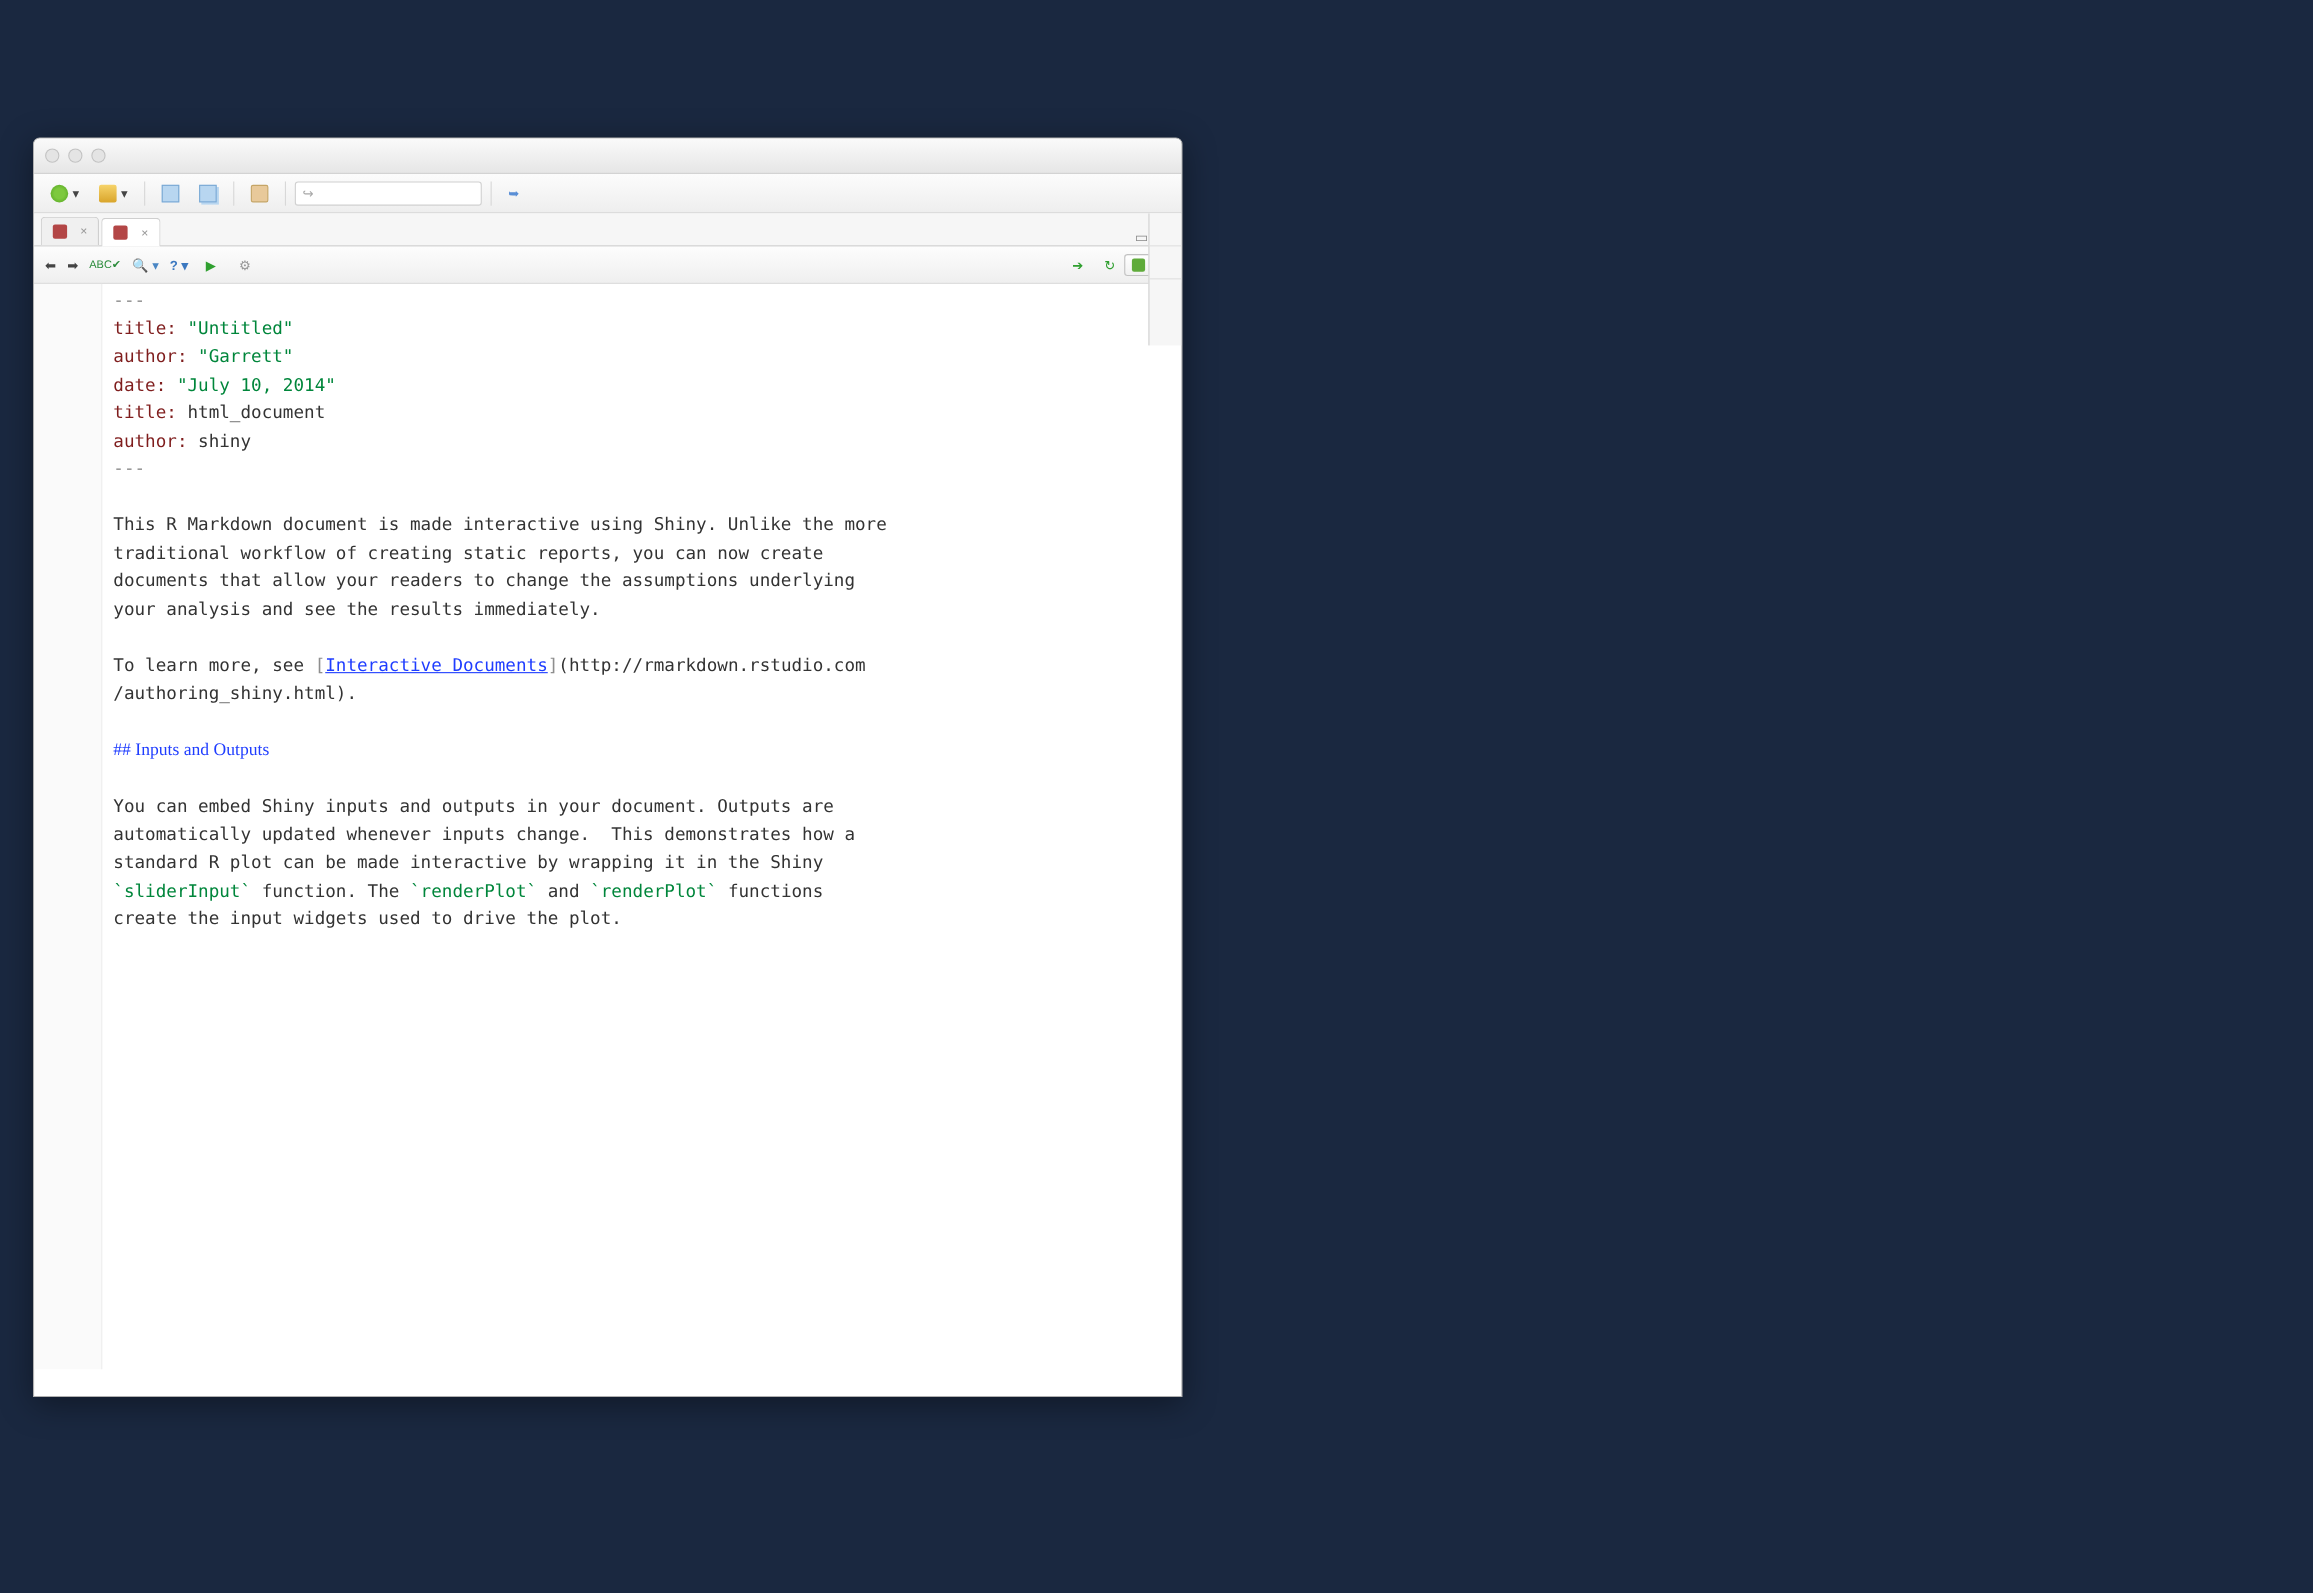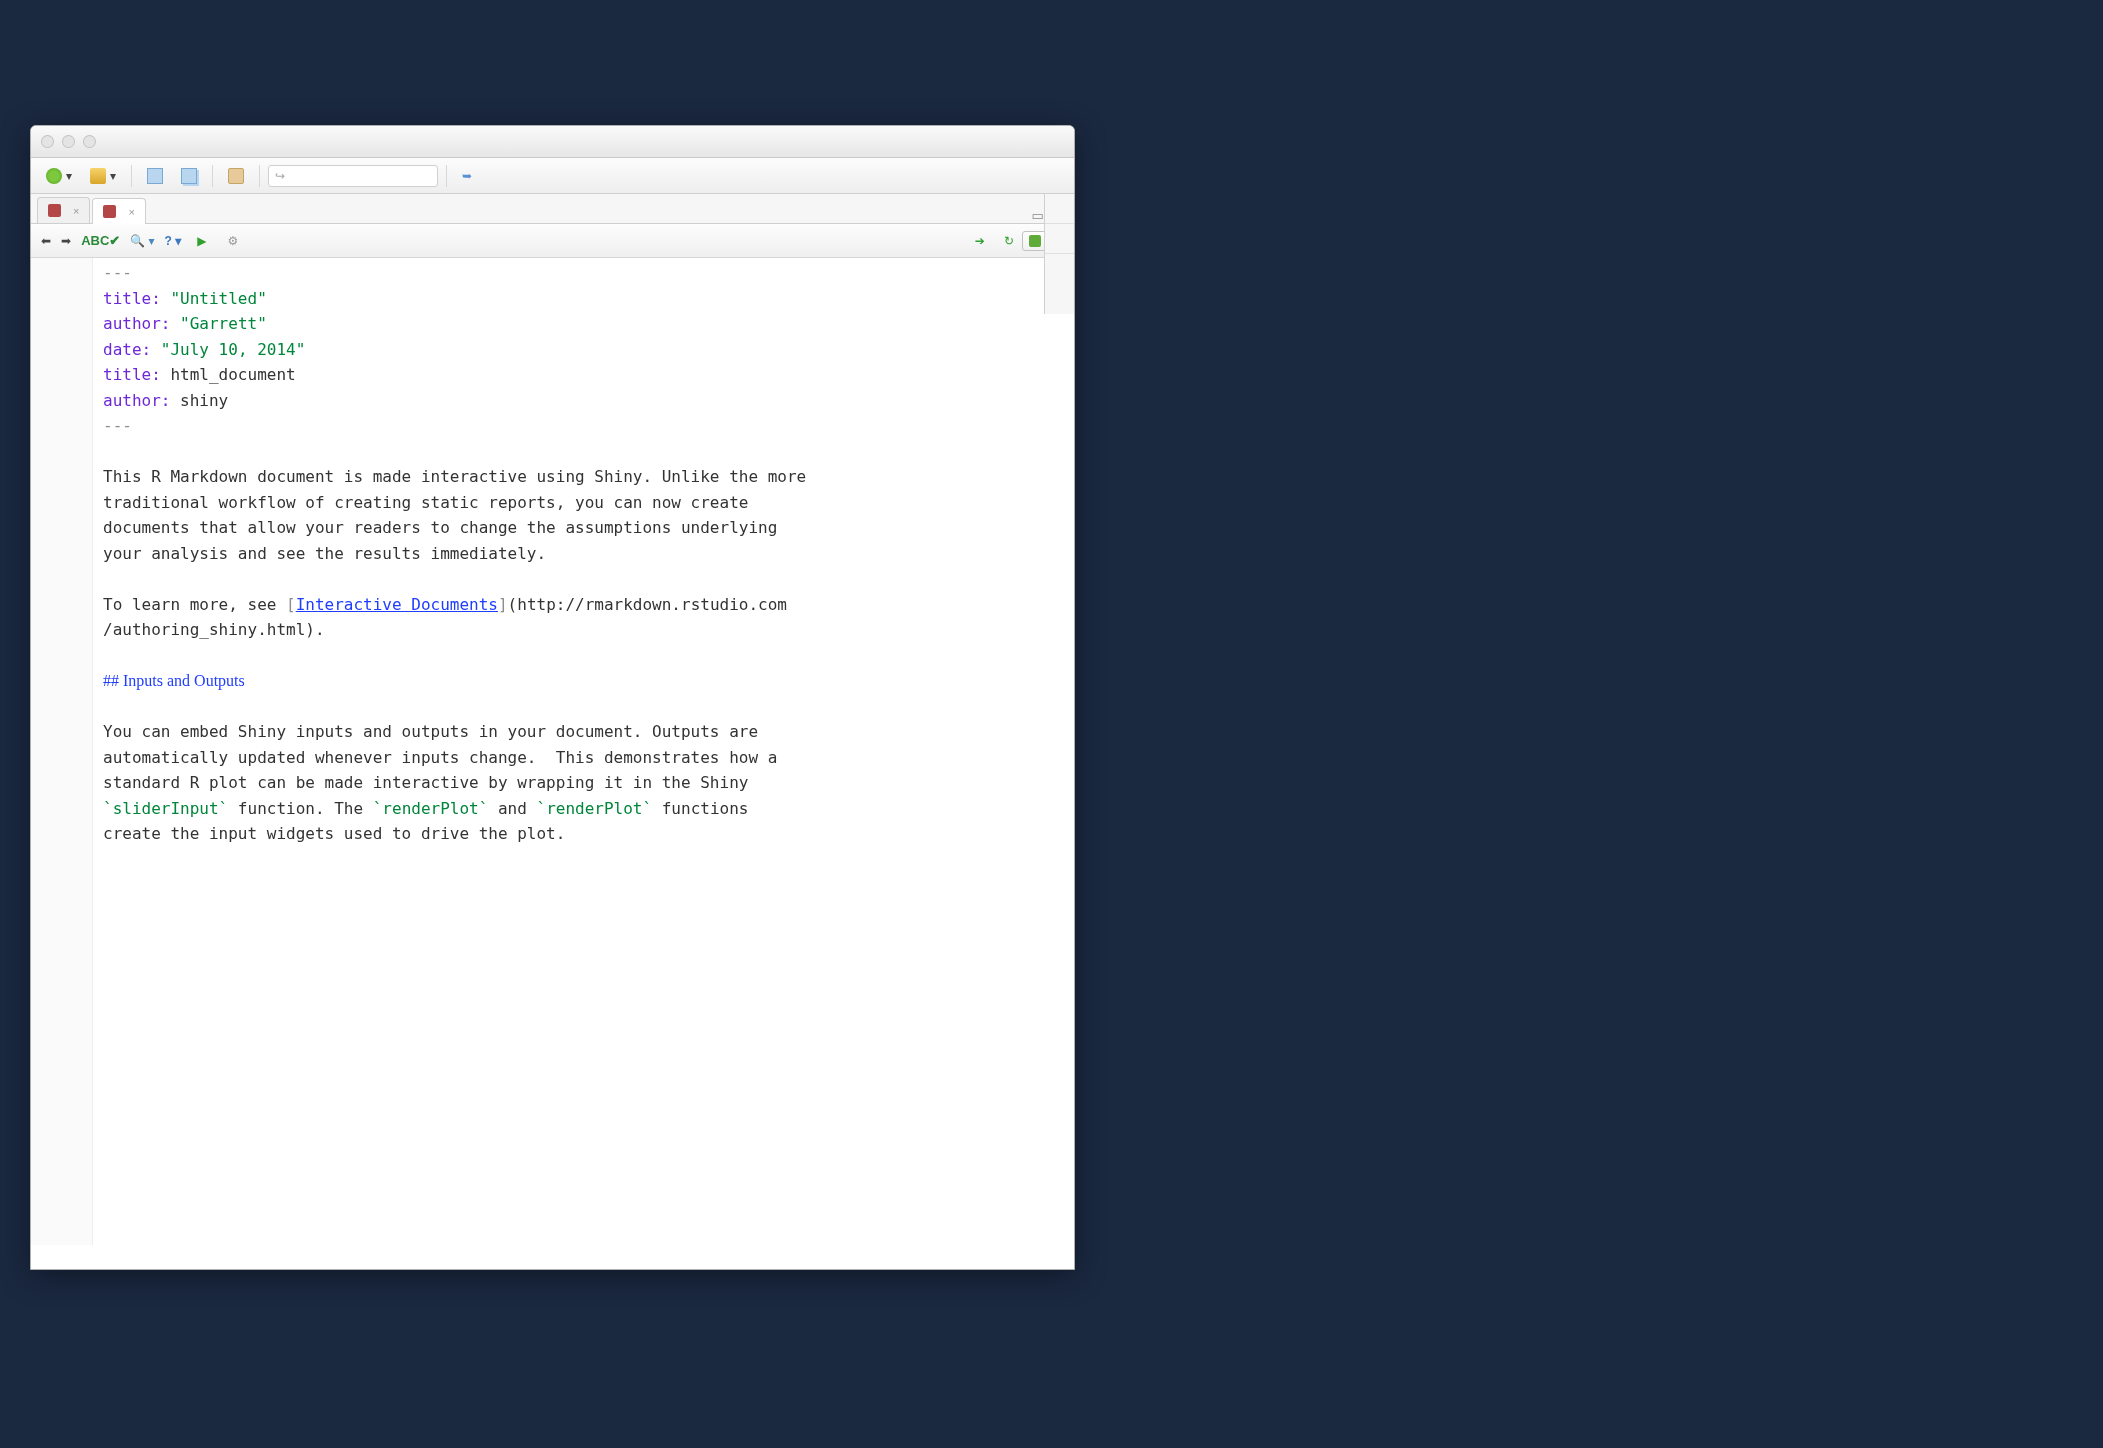--- a/index.html
+++ b/index.html
@@ -28,21 +28,21 @@
 .source-toolbar { height: 34px; background: linear-gradient(#fdfdfd,#efefef); border-bottom: 1px solid #d6d6d6; display: flex; align-items: center; padding: 0 10px; gap: 10px; font-size: 12px; color: #444; }
 .source-toolbar .right { margin-left: auto; display: flex; align-items: center; gap: 8px; }
 .runbtn { display: inline-flex; align-items: center; gap: 5px; padding: 2px 6px; }
 .chunks-btn { border: 1px solid #c2c2c2; border-radius: 3px; padding: 2px 6px; display: inline-flex; align-items: center; gap: 5px; background: linear-gradient(#fff,#f1f1f1); }
 .green-sq { width: 12px; height: 12px; background: #5fab3a; border-radius: 2px; display: inline-block; }
 
 .code-area { position: absolute; top: 132px; left: 0; right: 0; bottom: 24px; overflow: hidden; display: flex; }
 .gutter { width: 62px; background: #fafafa; border-right: 1px solid #eee; text-align: right; padding: 2px 10px 0 0; color: #a8a8a8; font: 16px/25.5px "Monaco", monospace; }
 .code-text { flex: 1; padding: 2px 0 0 10px; font: 16px/25.5px "Monaco", monospace; color: #333; white-space: pre; overflow: hidden; }
 .code-text .str { color: #00863b; }
-.code-text .kw { color: #6d28d9; }
+.code-text .kw { color: #7f1d1d; }
 .code-text .hdr { color: #1f3dff; font-family: Liberation Serif, serif; }
 .code-text .link { color: #1f3dff; text-decoration: underline; }
 .code-text .meta { color: #8e8e8e; }
 
 .side-pane { position: absolute; right: 0; top: 68px; width: 30px; height: 120px; background: #f6f6f6; border-left: 1px solid #d0d0d0; }
 .side-pane div { height: 30px; border-bottom: 1px solid #e0e0e0; font-size: 11px; color: #666; padding: 6px 4px; }
 </style>
 </head>
 <body>
 
@@ -95,21 +95,21 @@
       </div>
     <div class="panel-icons">
       <span>▭</span>
       <span>⬜</span>
     </div>
   </div>
 
   <div class="source-toolbar">
     <span>⬅</span>
     <span>➡</span>
-    <span style="font-size:13px;color:#2a8a3a;font-weight:bold">ABC<span style="color:#2a8a3a">✔</span></span>
+    <span style="font-size:10px;color:#2a8a3a;font-weight:normal">ABC<span style="color:#2a8a3a">✔</span></span>
     <span style="color:#4a86c4">🔍 ▾</span>
     <span style="color:#3b78c0;font-weight:bold">? ▾</span>
     <span class="runbtn">
         <span style="color:#30a030">▶</span>
         <span></span>
       </span>
     <span style="color:#999">⚙</span>
     <div class="right">
       <span class="runbtn">
           <span style="color:#30a030">➔</span>

